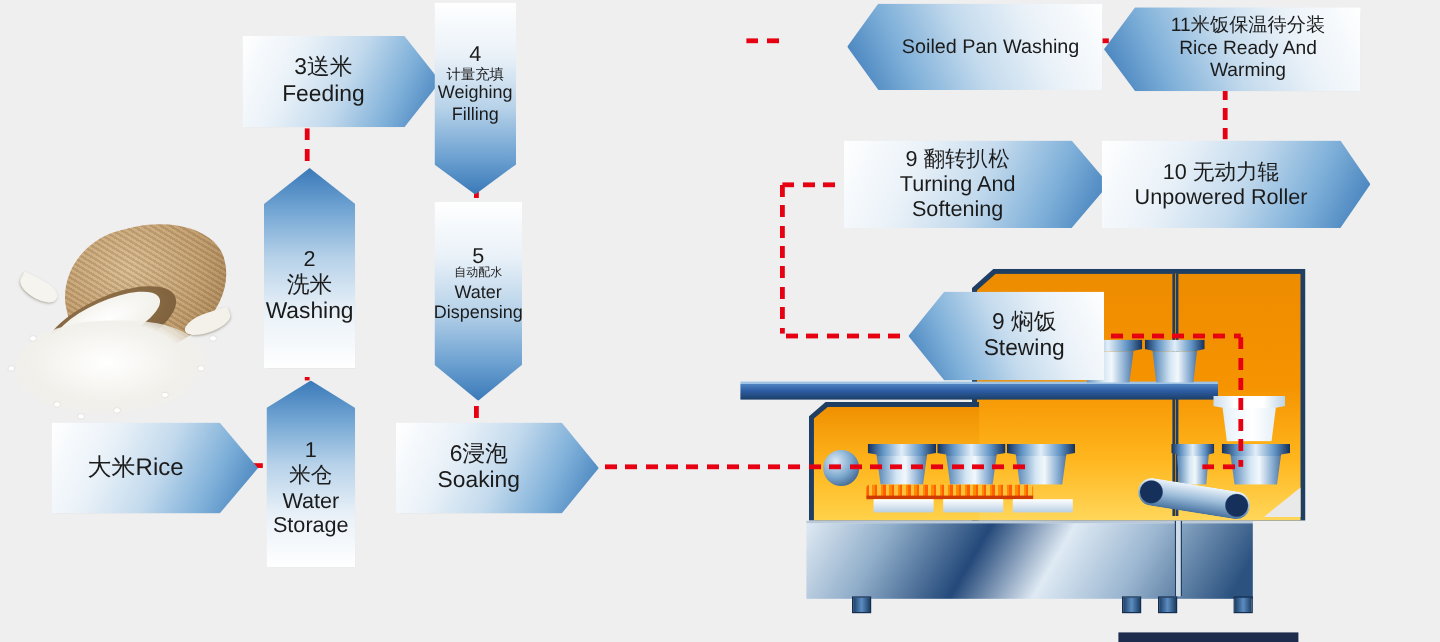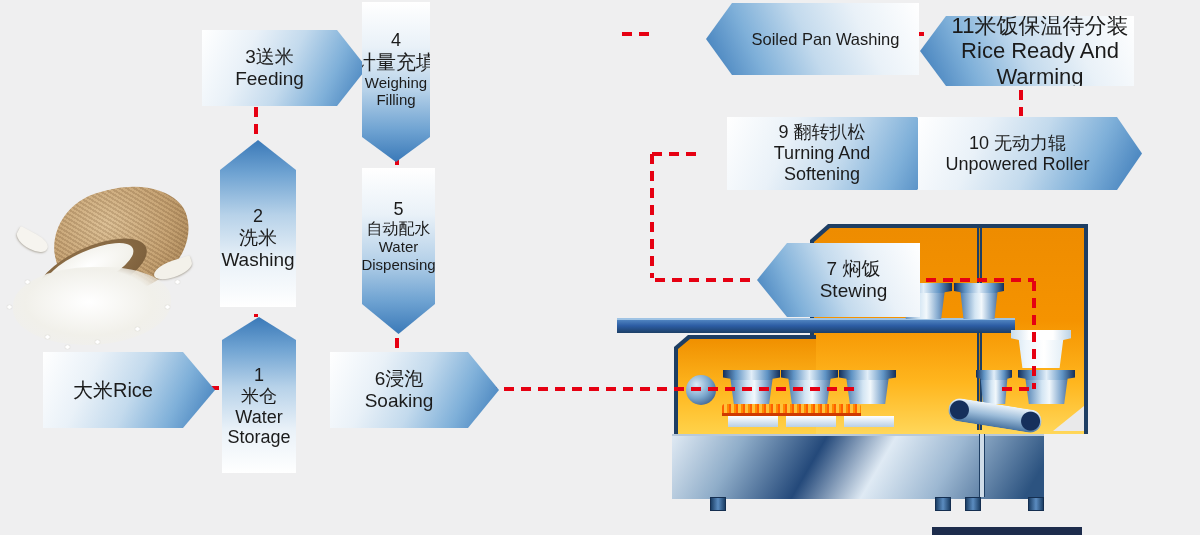--- a/index.html
+++ b/index.html
@@ -196,55 +196,55 @@
     <span class="ln">Washing</span>
   </div>
 
   <div class="node arrow-right" style="left:202px;top:30px;width:135px;height:76px;--tip:30px;font-size:19px;">
     <span class="ln">3送米</span>
     <span class="ln">Feeding</span>
   </div>
 
   <div class="node arrow-down" style="left:362px;top:2px;width:68px;height:135px;--tip:25px;font-size:15px;">
     <span class="ln num">4</span>
-    <span class="ln" style="font-size:20px;">计量充填</span>
+    <span class="ln" style="font-size:12px;">计量充填</span>
     <span class="ln">Weighing</span>
     <span class="ln">Filling</span>
   </div>
 
   <div class="node arrow-down" style="left:362px;top:168px;width:73px;height:136px;--tip:30px;font-size:15px;">
     <span class="ln num">5</span>
-    <span class="ln" style="font-size:16px;">自动配水</span>
+    <span class="ln" style="font-size:10px;font-family:Liberation Mono, monospace;">自动配水</span>
     <span class="ln">Water</span>
     <span class="ln">Dispensing</span>
   </div>
 
   <div class="node arrow-right" style="left:330px;top:352px;width:138px;height:76px;--tip:31px;font-size:19px;">
     <span class="ln">6浸泡</span>
     <span class="ln">Soaking</span>
   </div>
 
 
   <div class="node arrow-left" style="left:757px;top:243px;width:133px;height:74px;--tip:30px;font-size:19px;">
-    <span class="ln">7 焖饭</span>
+    <span class="ln">9 焖饭</span>
     <span class="ln">Stewing</span>
   </div>
 
-  <div class="node arrow-right" style="left:727px;top:117px;width:190px;height:73px;--tip:31px;font-size:18px;">
+  <div class="node arrow-right" style="left:703px;top:117px;width:190px;height:73px;--tip:31px;font-size:18px;">
     <span class="ln">9 翻转扒松</span>
     <span class="ln">Turning And</span>
     <span class="ln">Softening</span>
   </div>
 
   <div class="node arrow-right" style="left:918px;top:117px;width:199px;height:73px;--tip:25px;font-size:18px;">
     <span class="ln">10 无动力辊</span>
     <span class="ln">Unpowered Roller</span>
   </div>
 
-  <div class="node arrow-left" style="left:920px;top:16px;width:188px;height:70px;--tip:26px;font-size:22px;">
+  <div class="node arrow-left" style="left:920px;top:6px;width:188px;height:70px;--tip:26px;font-size:16px;">
     <span class="ln">11米饭保温待分装</span>
     <span class="ln">Rice Ready And</span>
     <span class="ln">Warming</span>
   </div>
 
   <div class="node arrow-left" style="left:706px;top:3px;width:187px;height:72px;--tip:26px;font-size:16.5px;">
     <span class="ln">Soiled Pan Washing</span>
   </div>
 
 

